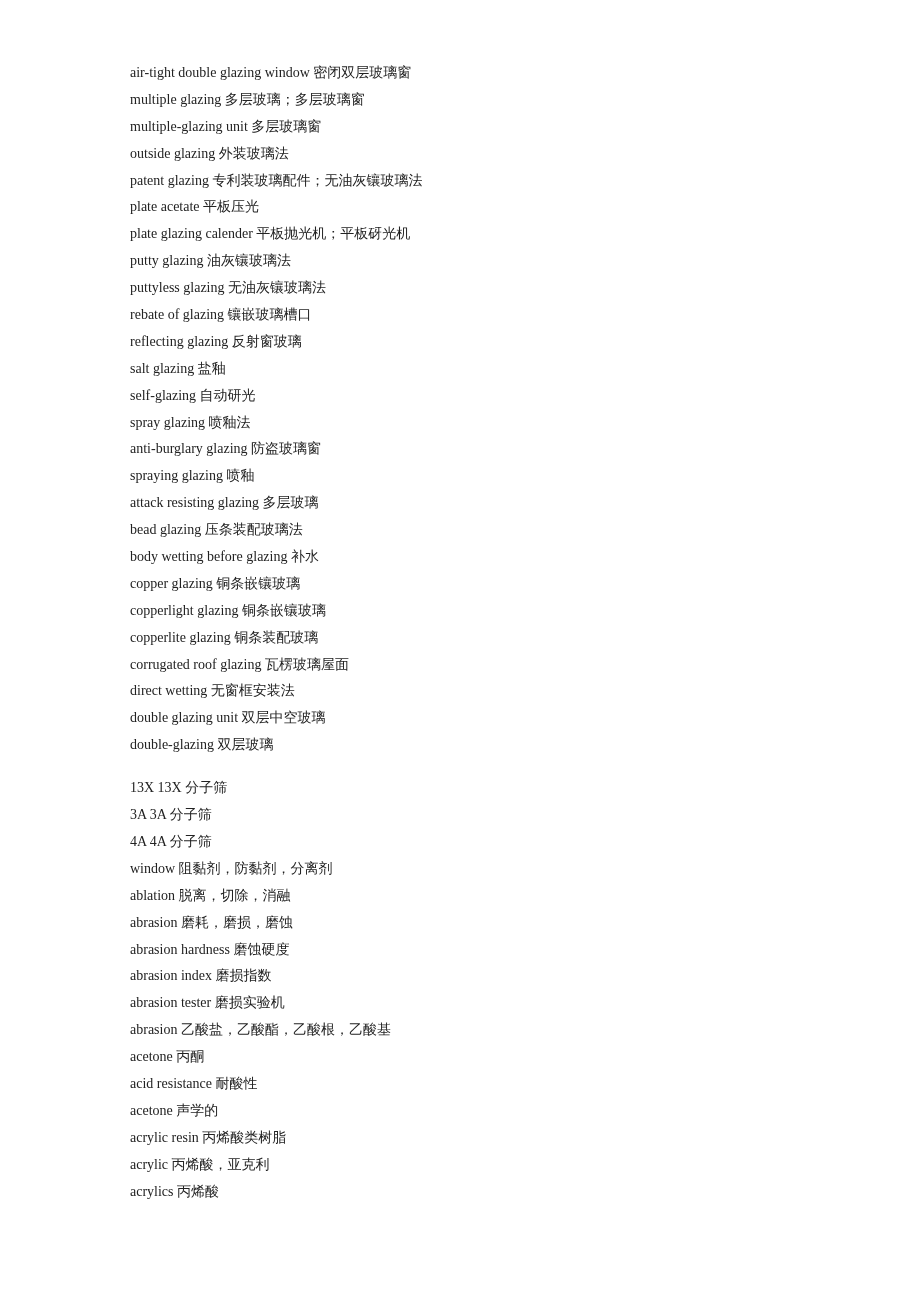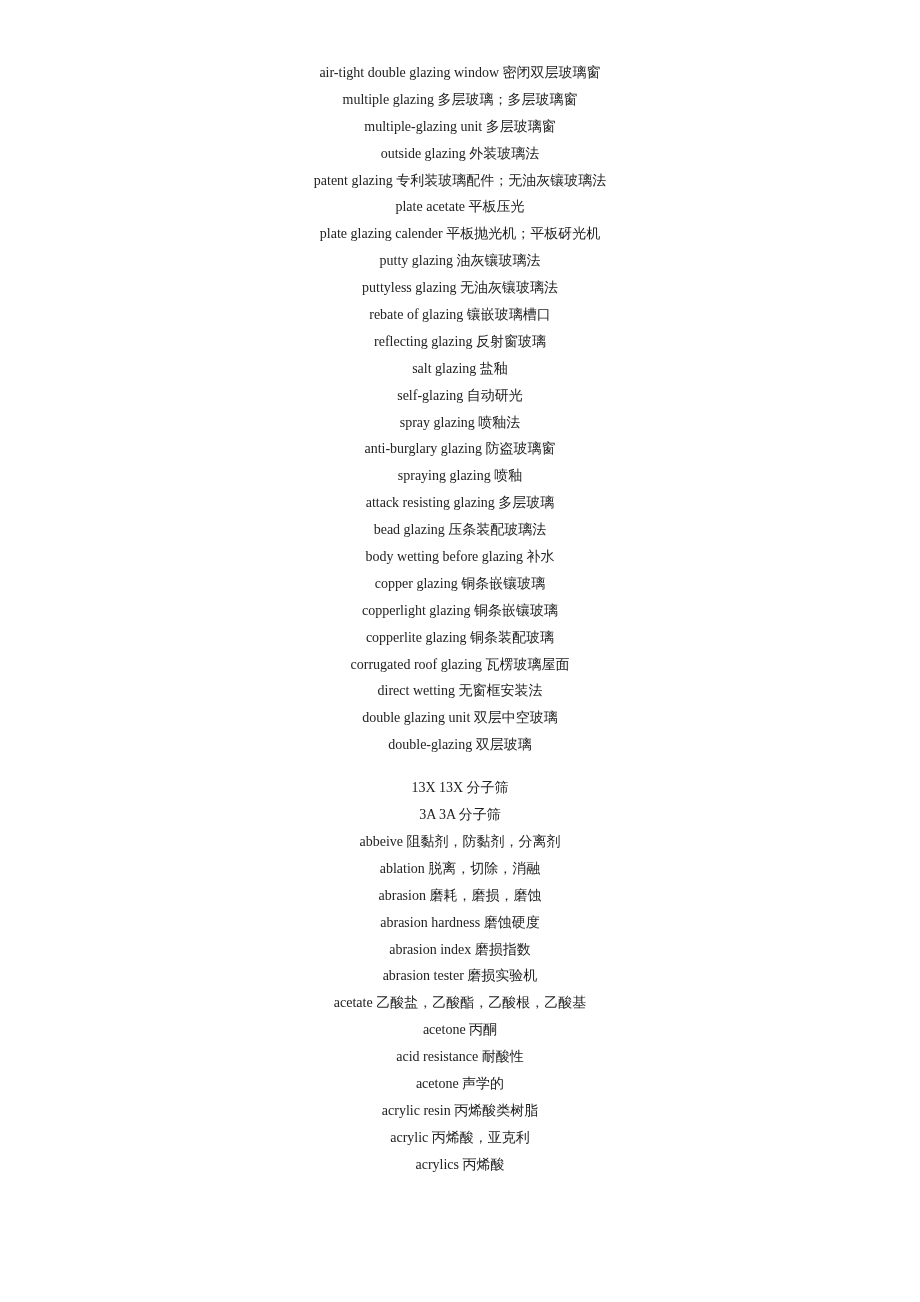--- a/index.html
+++ b/index.html
@@ -11,21 +11,20 @@
       background: #ffffff;
       font-family: "SimSun", "宋体", serif;
       font-size: 14px;
       color: #222222;
       width: 920px;
       min-height: 1302px;
     }
     .content {
       padding: 60px 130px 60px 130px;
       line-height: 1.85;
-      text-align: center;
     }
     .entry {
       display: block;
       margin-bottom: 1px;
     }
     .spacer {
       height: 16px;
     }
   </style>
 </head>
@@ -57,27 +56,28 @@
       <span class="entry">copperlite glazing  铜条装配玻璃</span>
       <span class="entry">corrugated roof glazing  瓦楞玻璃屋面</span>
       <span class="entry">direct wetting  无窗框安装法</span>
       <span class="entry">double glazing unit  双层中空玻璃</span>
       <span class="entry">double-glazing  双层玻璃</span>
     </div>
   <div class="spacer"></div>
   <div id="section2">
       <span class="entry">13X 13X 分子筛</span>
       <span class="entry">3A 3A 分子筛</span>
-      <span class="entry">abbeive 阻黏剂，防黏剂，分离剂</span>
+      <span class="entry">4A 4A 分子筛</span>
+      <span class="entry">window 阻黏剂，防黏剂，分离剂</span>
       <span class="entry">ablation 脱离，切除，消融</span>
       <span class="entry">abrasion 磨耗，磨损，磨蚀</span>
       <span class="entry">abrasion hardness 磨蚀硬度</span>
       <span class="entry">abrasion index 磨损指数</span>
       <span class="entry">abrasion tester 磨损实验机</span>
-      <span class="entry">acetate 乙酸盐，乙酸酯，乙酸根，乙酸基</span>
+      <span class="entry">abrasion 乙酸盐，乙酸酯，乙酸根，乙酸基</span>
       <span class="entry">acetone 丙酮</span>
       <span class="entry">acid resistance 耐酸性</span>
       <span class="entry">acetone 声学的</span>
       <span class="entry">acrylic resin 丙烯酸类树脂</span>
       <span class="entry">acrylic 丙烯酸，亚克利</span>
       <span class="entry">acrylics 丙烯酸</span>
     </div>
 </div>
 
 </body></html>

